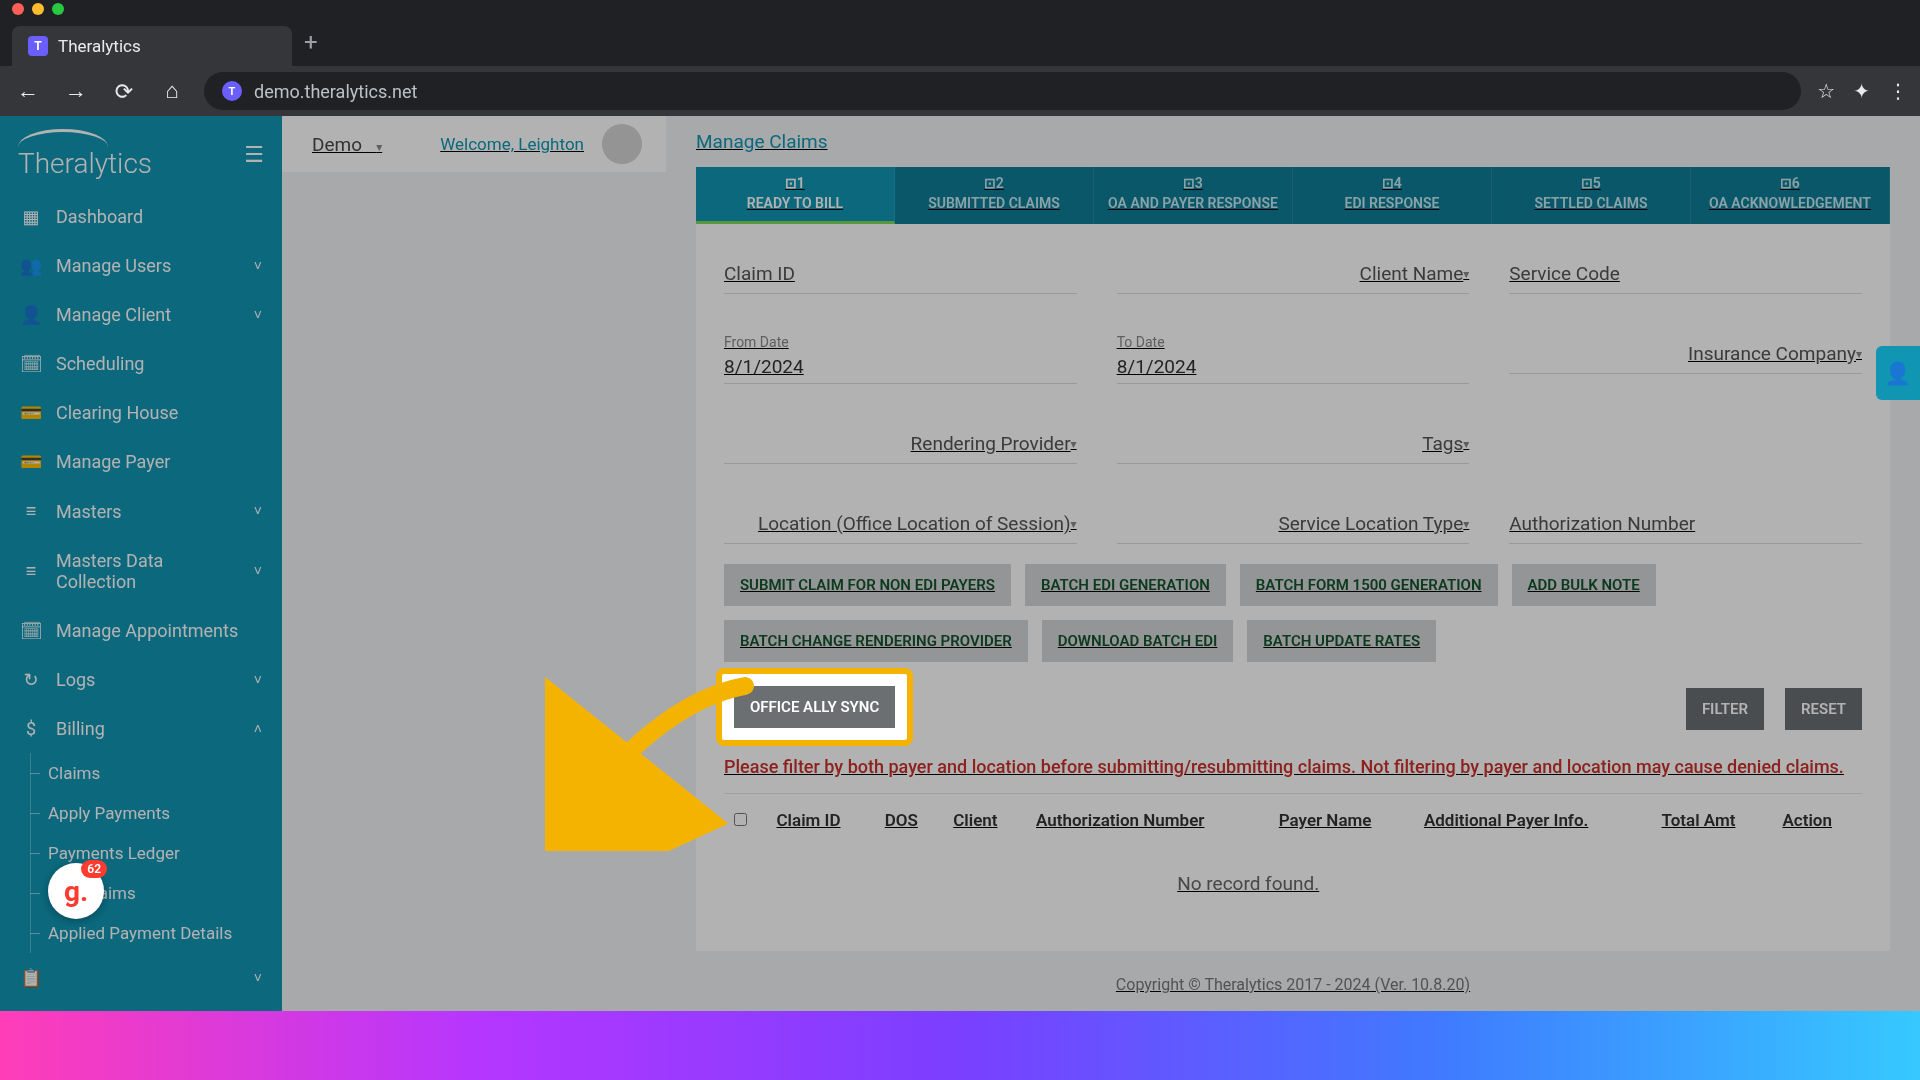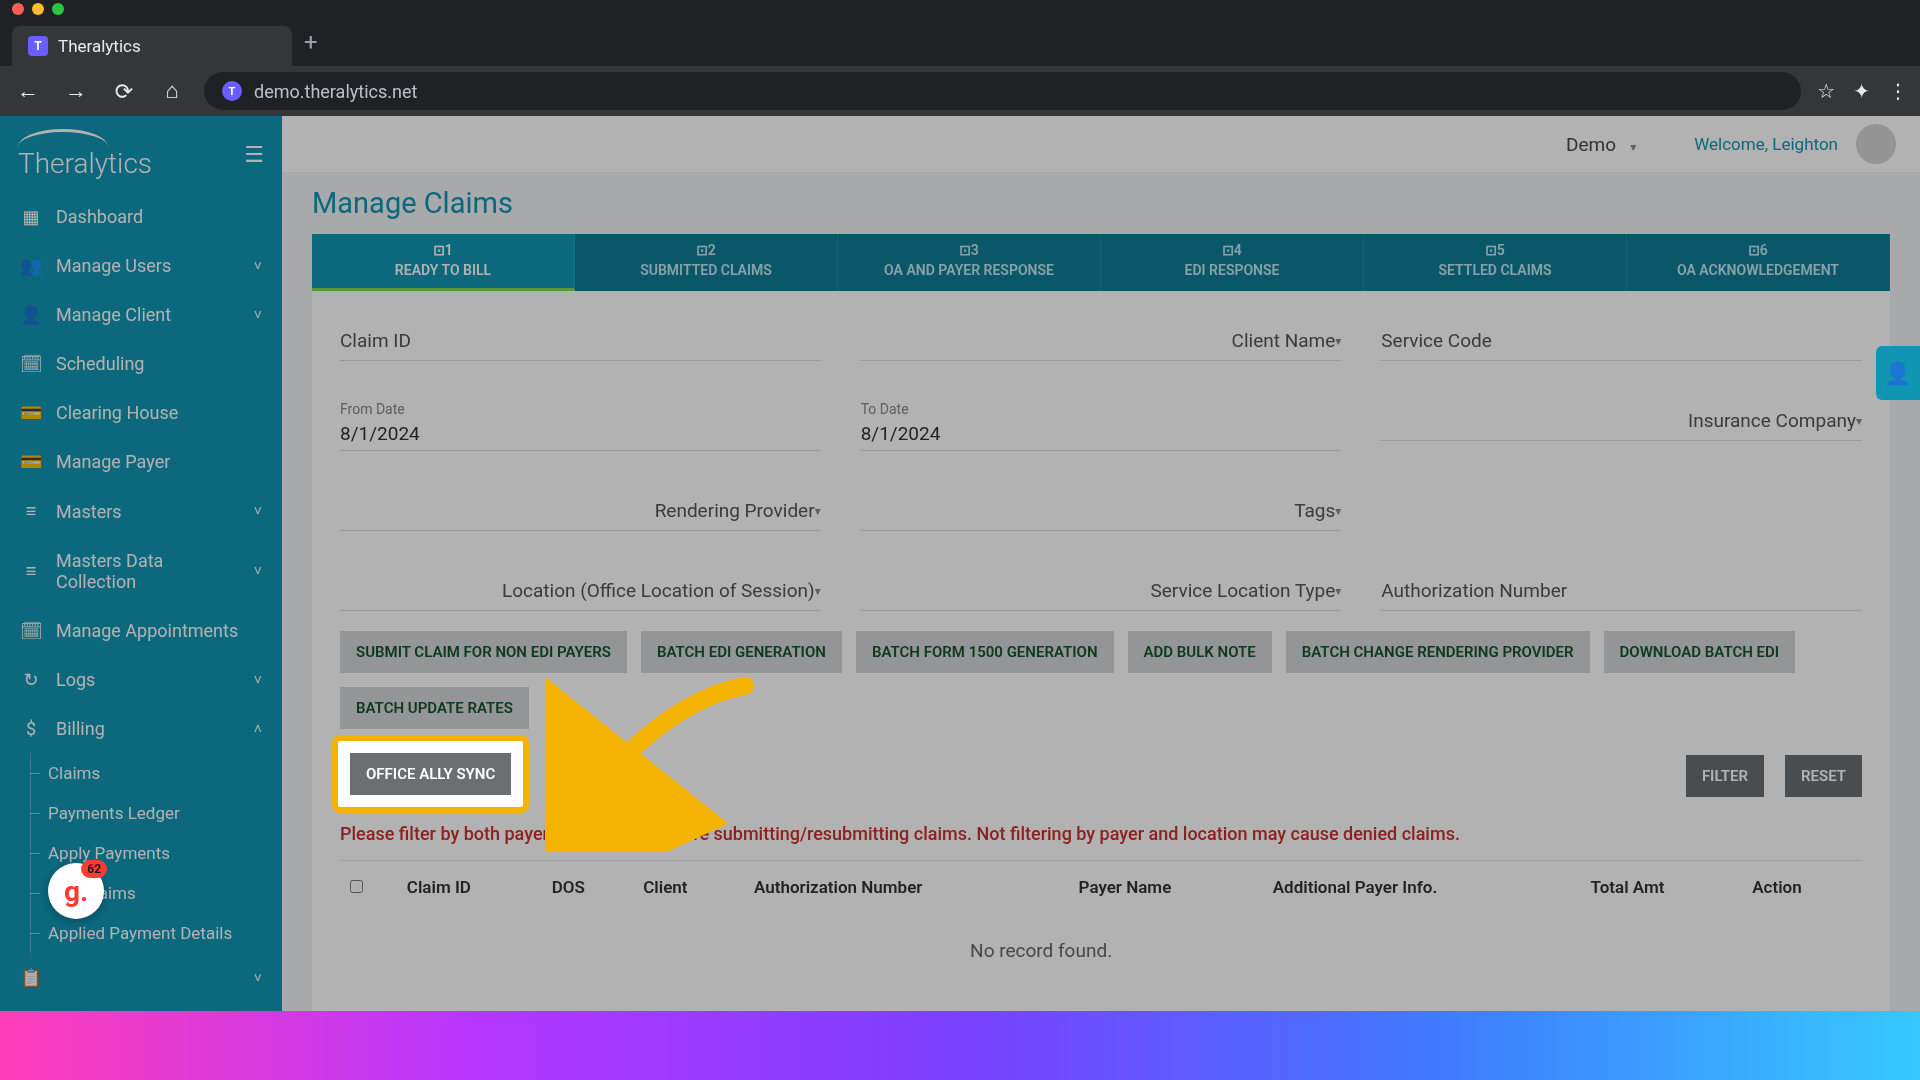--- a/index.html
+++ b/index.html
@@ -37,28 +37,28 @@
   .nav-item { display: flex; align-items: center; padding: 14px 20px; font-size: 18px; gap: 14px; cursor: pointer; }
   .nav-icon { width: 22px; text-align: center; font-size: 18px; }
   .nav-label { flex: 1; }
   .chevron { font-size: 14px; }
   .sub-list { list-style: none; }
   .sub-item { padding: 10px 20px 10px 48px; font-size: 17px; cursor: pointer; position: relative; }
   .sub-item::before { content: ''; position: absolute; left: 30px; top: 50%; width: 10px; height: 1px; background: rgba(255,255,255,0.5); }
   .sub-item::after { content: ''; position: absolute; left: 30px; top: 0; bottom: 0; width: 1px; background: rgba(255,255,255,0.3); }
   
   
-  .main { flex: 1; background: #f0f2f4; display: flex; flex-direction: column; overflow: hidden; }
+  .main { flex: 1; background: #f0f2f4; display: flex; flex-direction: row; overflow: hidden; text-decoration: underline; }
   .topbar { height: 56px; background: #fff; display: flex; align-items: center; justify-content: flex-end; padding: 0 24px; gap: 18px; }
   .company-sel { font-size: 19px; color: #4a4a4a; padding: 6px 40px 6px 6px; }
   .welcome { color: #1095b3; font-size: 17px; }
   .avatar { width: 40px; height: 40px; border-radius: 50%; background: #d4d4d4; }
   
   .content { padding: 14px 30px 0 30px; flex: 1; overflow-y: auto; }
-  .page-title { color: #1095b3; font-size: 29px; font-weight: 400; margin-bottom: 14px; }
+  .page-title { color: #1095b3; font-size: 19px; font-weight: 400; margin-bottom: 14px; }
   
   .tabs-panel { background: #fff; border-radius: 2px; }
   .claim-tabs { display: flex; background: #0d7d96; }
   .claim-tab { flex: 1; text-align: center; padding: 8px 0 10px; color: #c3e8f0; font-size: 14px; font-weight: 600; cursor: pointer; border-right: 1px solid rgba(255,255,255,0.1); }
   .claim-tab.active { background: #1095b3; color: #fff; border-bottom: 3px solid #7ed957; }
   .tab-badge { display: block; font-size: 14px; margin-bottom: 4px; }
   
   .filter-grid { display: grid; grid-template-columns: repeat(3, 1fr); gap: 40px 40px; padding: 30px 28px 14px; }
   .field { }
   .field-sm-label { font-size: 14px; color: #888; }
@@ -89,21 +89,21 @@
   
   
   .float-widget { position: absolute; right: 0; top: 230px; width: 44px; height: 54px; background: #1095b3; border-radius: 6px 0 0 6px; display: flex; align-items: center; justify-content: center; color: #fff; font-size: 22px; z-index: 20; }
   
   
   .arrow-svg { position: absolute; left: 545px; top: 555px; z-index: 15; pointer-events: none; }
   
   
   .gram-badge { position: absolute; left: 48px; bottom: 92px; width: 56px; height: 56px; background: #fff; border-radius: 50%; display: flex; align-items: center; justify-content: center; z-index: 25; box-shadow: 0 2px 8px rgba(0,0,0,0.3); }
   .gram-inner { font-size: 28px; font-weight: bold; color: #ff3b30; }
-  .gram-count { position: absolute; top: -3px; right: -3px; background: #ff3b30; color: #0f172a; font-size: 12px; padding: 2px 6px; border-radius: 10px; font-weight: 600; }
+  .gram-count { position: absolute; top: -3px; right: -3px; background: #ff3b30; color: #ffffff; font-size: 12px; padding: 2px 6px; border-radius: 10px; font-weight: 600; }
 </style>
 </head>
 <body>
 
 <div class="browser-titlebar">
   <div class="traffic-lights">
     <div class="tl tl-red"></div>
     <div class="tl tl-yellow"></div>
     <div class="tl tl-green"></div>
   </div>
@@ -192,22 +192,22 @@
           <span class="nav-label">Logs</span>
           <span class="chevron">˅</span>
         </li>
         <li class="nav-item">
           <span class="nav-icon">$</span>
           <span class="nav-label">Billing</span>
           <span class="chevron">˄</span>
         </li>
         <ul class="sub-list">
           <li class="sub-item">Claims</li>
+          <li class="sub-item">Apply Payments</li>
           <li class="sub-item">Payments Ledger</li>
-          <li class="sub-item">Apply Payments</li>
           <li class="sub-item">EVV Claims</li>
           <li class="sub-item">Applied Payment Details</li>
         </ul>
         <li class="nav-item">
           <span class="nav-icon">📋</span>
           <span class="nav-label"></span>
           <span class="chevron">˅</span>
         </li>
         <li class="nav-item"></li>
       </ul>

